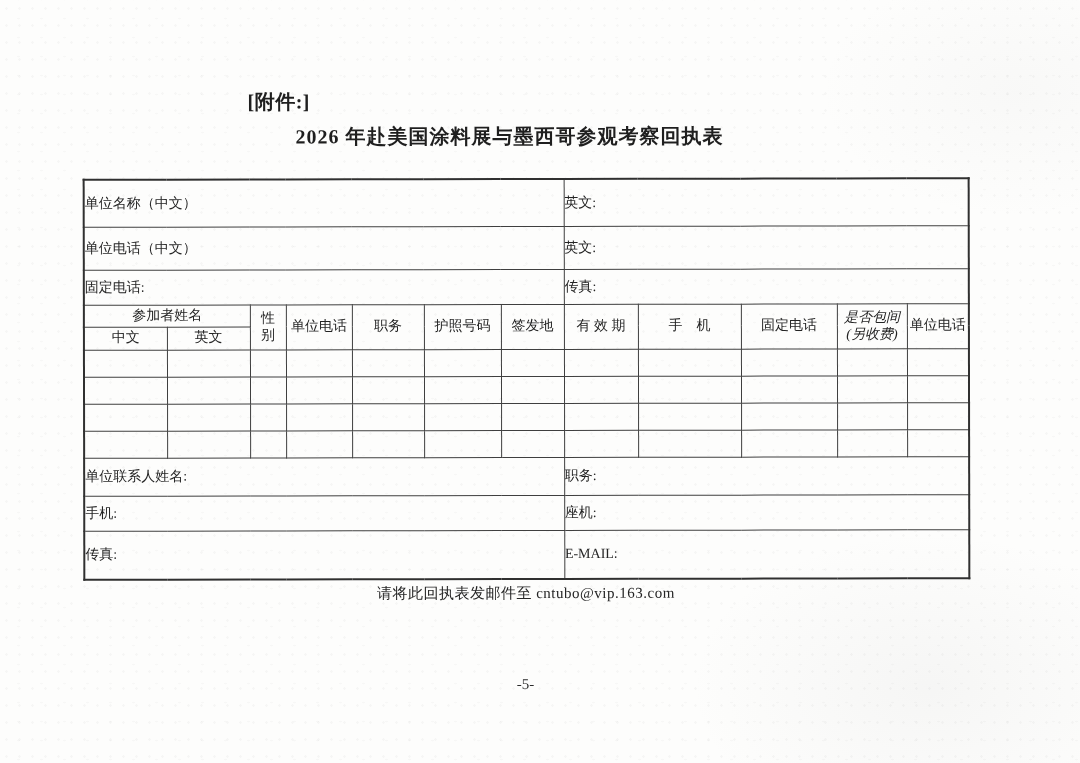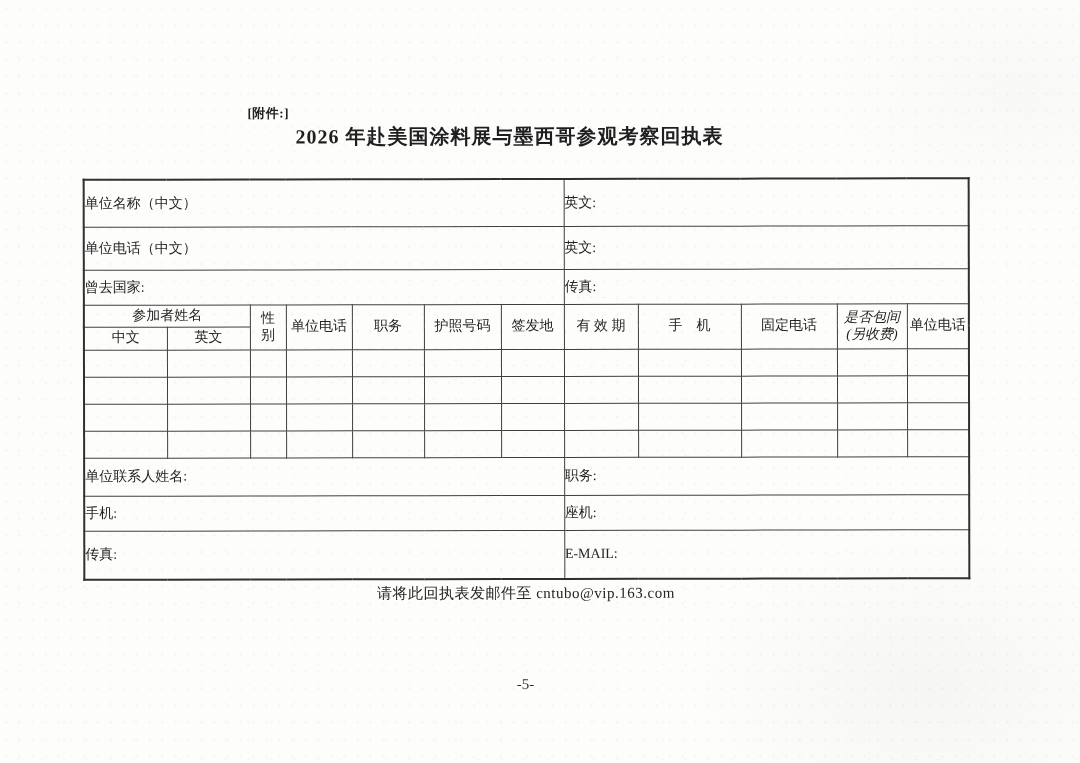--- a/index.html
+++ b/index.html
@@ -14,22 +14,22 @@
     background-image:
       radial-gradient(rgba(120,120,120,0.05) 1px, transparent 1.3px),
       radial-gradient(rgba(100,100,100,0.04) 1px, transparent 1.3px),
       radial-gradient(ellipse 340px 220px at 86% 90%, rgba(150,150,150,0.07), transparent 70%),
       radial-gradient(ellipse 280px 180px at 94% 12%, rgba(160,160,160,0.05), transparent 70%);
     background-size:13px 17px, 23px 19px, 100% 100%, 100% 100%;
     background-position:0 0, 7px 9px, 0 0, 0 0;
   }
   .sheet{position:absolute;inset:0;transform:rotate(-0.1deg);color:#1f1f1f;}
   .attachment{
-    position:absolute;left:248px;top:104px;
-    font-size:13px;font-weight:bold;letter-spacing:0.5px;
+    position:absolute;left:248px;top:88px;
+    font-size:20px;font-weight:bold;letter-spacing:0.5px;
   }
   .doc-title{
     position:absolute;left:60px;top:123px;width:900px;
     text-align:center;font-size:20px;font-weight:bold;letter-spacing:1px;
   }
   table.form{
     position:absolute;left:83px;top:178px;
     border-collapse:collapse;table-layout:fixed;width:885px;
   }
   table.form td{
@@ -81,21 +81,21 @@
     <tbody>
         <tr style="height:47px">
       <td class="label" colspan="7">单位名称（中文）</td>
       <td class="label" colspan="5">英文:</td>
     </tr>
     <tr style="height:43px">
       <td class="label" colspan="7">单位电话（中文）</td>
       <td class="label" colspan="5">英文:</td>
     </tr>
     <tr style="height:35px">
-      <td class="label" colspan="7">曾去国家:</td>
+      <td class="label" colspan="7">固定电话:</td>
       <td class="label" colspan="5">传真:</td>
     </tr>
 
     <tr style="height:22px">
       <td class="hdr" colspan="2">参加者姓名</td>
       <td class="hdr" rowspan="2">性
 别</td>
       <td class="hdr" rowspan="2">单位电话</td>
       <td class="hdr" rowspan="2">职务</td>
       <td class="hdr" rowspan="2">护照号码</td>

